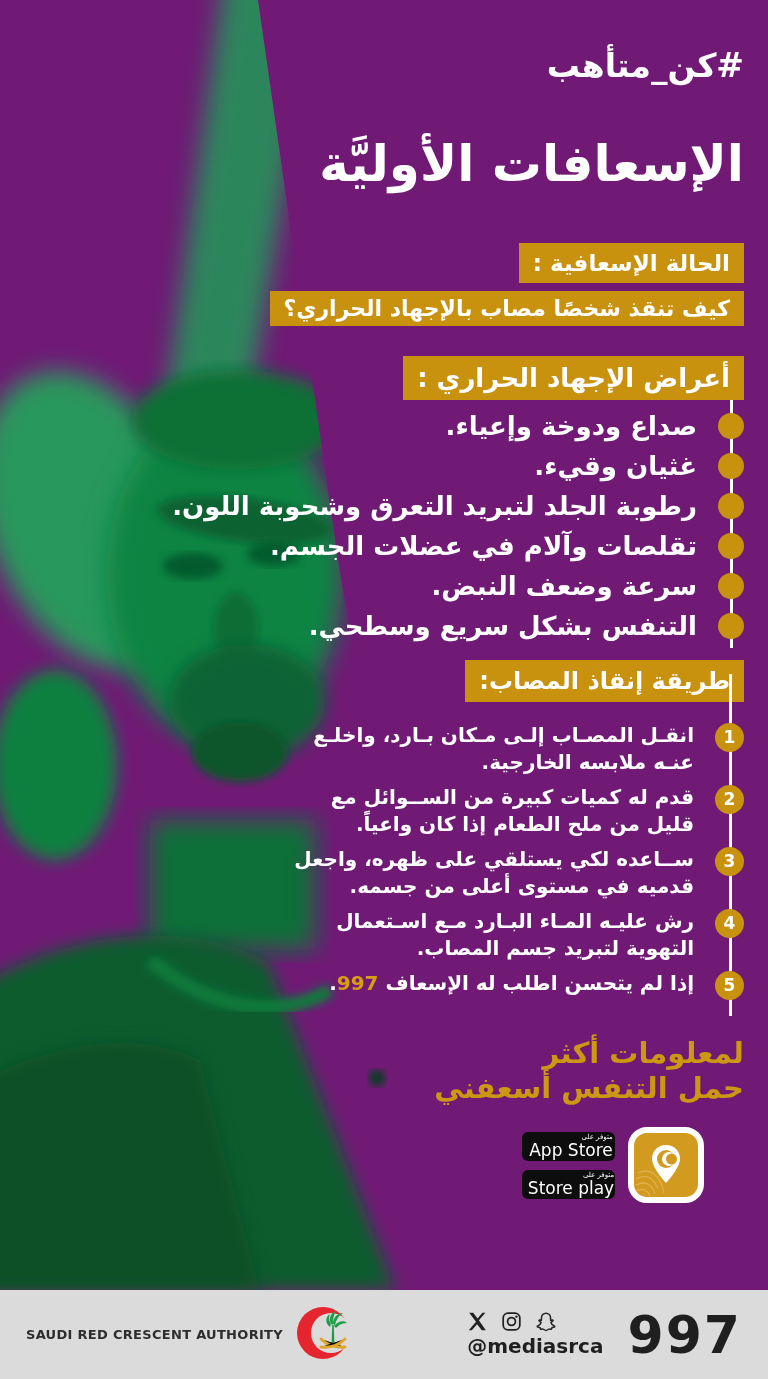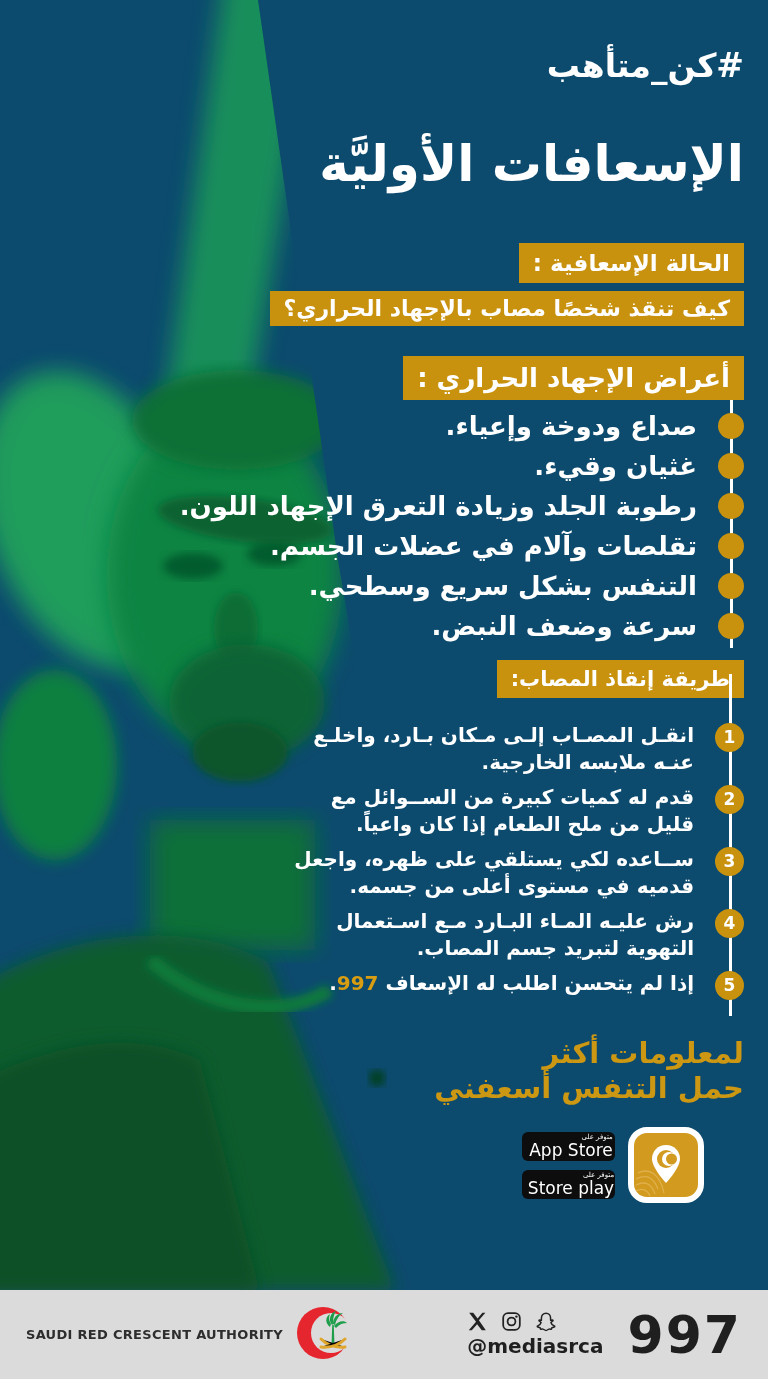--- a/index.html
+++ b/index.html
@@ -1,40 +1,40 @@
 <!DOCTYPE html>
 <html lang="ar"><head>
 <meta charset="utf-8">
 <style>
   * { margin:0; padding:0; box-sizing:border-box; }
   html,body { background:#444; }
   body { font-family:"DejaVu Sans", sans-serif; }
   .poster {
     position:relative; width:768px; height:1379px; margin:0 auto;
-    background:#0c4a6e; overflow:hidden;
+    background:#701a75; overflow:hidden;
   }
   .photo-layer { position:absolute; left:0; top:0; z-index:0; }
 
   .hashtag {
     position:absolute; top:46px; right:24px; z-index:2;
     color:#fff; font-size:33px; font-weight:bold; direction:rtl;
   }
   .title {
     position:absolute; top:128px; right:24px; z-index:2;
     color:#fff; font-size:50px; font-weight:bold; direction:rtl; line-height:1.45;
   }
   .badge {
     position:absolute; right:24px; z-index:2;
     background:#c8920f; color:#fff; font-weight:bold; direction:rtl;
     padding:7px 14px; white-space:nowrap;
   }
   .case-label   { top:243px; font-size:23px; }
   .case-question{ top:291px; font-size:22px; padding:5px 14px; }
   .symptoms-heading { top:356px; font-size:26px; }
-  .rescue-heading   { top:660px; font-size:21px; }
+  .rescue-heading   { top:660px; font-size:24px; }
 
   .symptoms {
     position:absolute; top:406px; right:24px; z-index:2;
     width:450px; list-style:none;
   }
   .symptoms .connector {
     position:absolute; right:11px; top:-6px; height:248px; width:3px; background:#fff;
   }
   .symptom {
     position:relative; height:40px; line-height:40px;
@@ -147,24 +147,24 @@
 
   <div class="badge case-label">الحالة الإسعافية :</div>
   <div class="badge case-question">كيف تنقذ شخصًا مصاب بالإجهاد الحراري؟</div>
 
   <div class="badge symptoms-heading">أعراض الإجهاد الحراري :</div>
 
   <ul class="symptoms">
     <div class="connector"></div>
     <li class="symptom"><span class="dot"></span><span>صداع ودوخة وإعياء.</span></li>
     <li class="symptom"><span class="dot"></span><span>غثيان وقيء.</span></li>
-    <li class="symptom"><span class="dot"></span><span>رطوبة الجلد وزيادة التعرق الإجهاد اللون.</span></li>
+    <li class="symptom"><span class="dot"></span><span>رطوبة الجلد لتبريد التعرق وشحوبة اللون.</span></li>
     <li class="symptom"><span class="dot"></span><span>تقلصات وآلام في عضلات الجسم.</span></li>
+    <li class="symptom"><span class="dot"></span><span>سرعة وضعف النبض.</span></li>
     <li class="symptom"><span class="dot"></span><span>التنفس بشكل سريع وسطحي.</span></li>
-    <li class="symptom"><span class="dot"></span><span>سرعة وضعف النبض.</span></li>
   </ul>
 
   <div class="badge rescue-heading">طريقة إنقاذ المصاب:</div>
 
   <ol class="steps">
     <div class="connector"></div>
     <li class="step"><span class="numcircle">1</span><span>انقـل المصـاب إلـى مـكان بـارد، واخلـع عنـه ملابسه الخارجية.</span></li>
     <li class="step"><span class="numcircle">2</span><span>قدم له كميات كبيرة من الســوائل مع قليل من ملح الطعام إذا كان واعياً.</span></li>
     <li class="step"><span class="numcircle">3</span><span>ســاعده لكي يستلقي على ظهره، واجعل قدميه في مستوى أعلى من جسمه.</span></li>
     <li class="step"><span class="numcircle">4</span><span>رش عليـه المـاء البـارد مـع اسـتعمال التهوية لتبريد جسم المصاب.</span></li>

